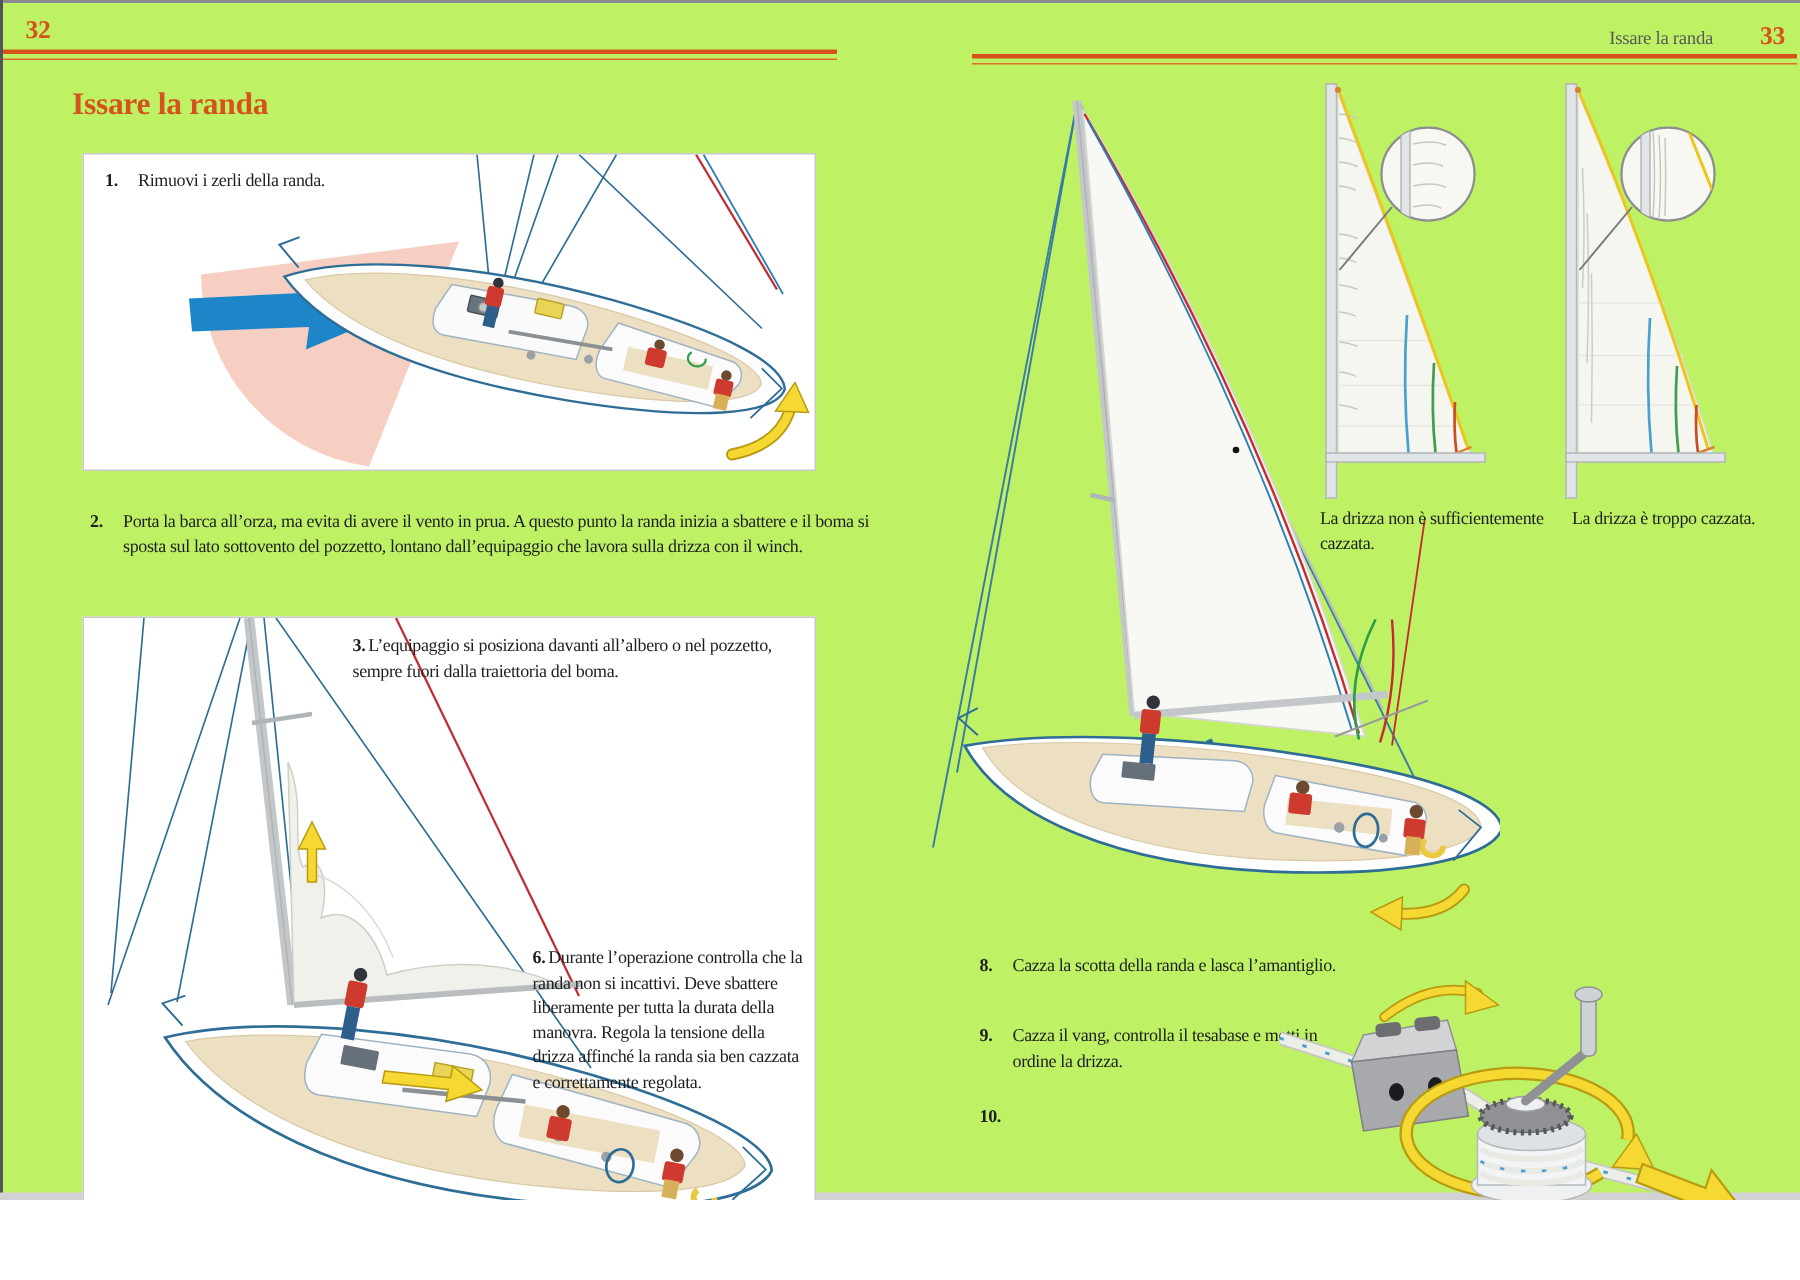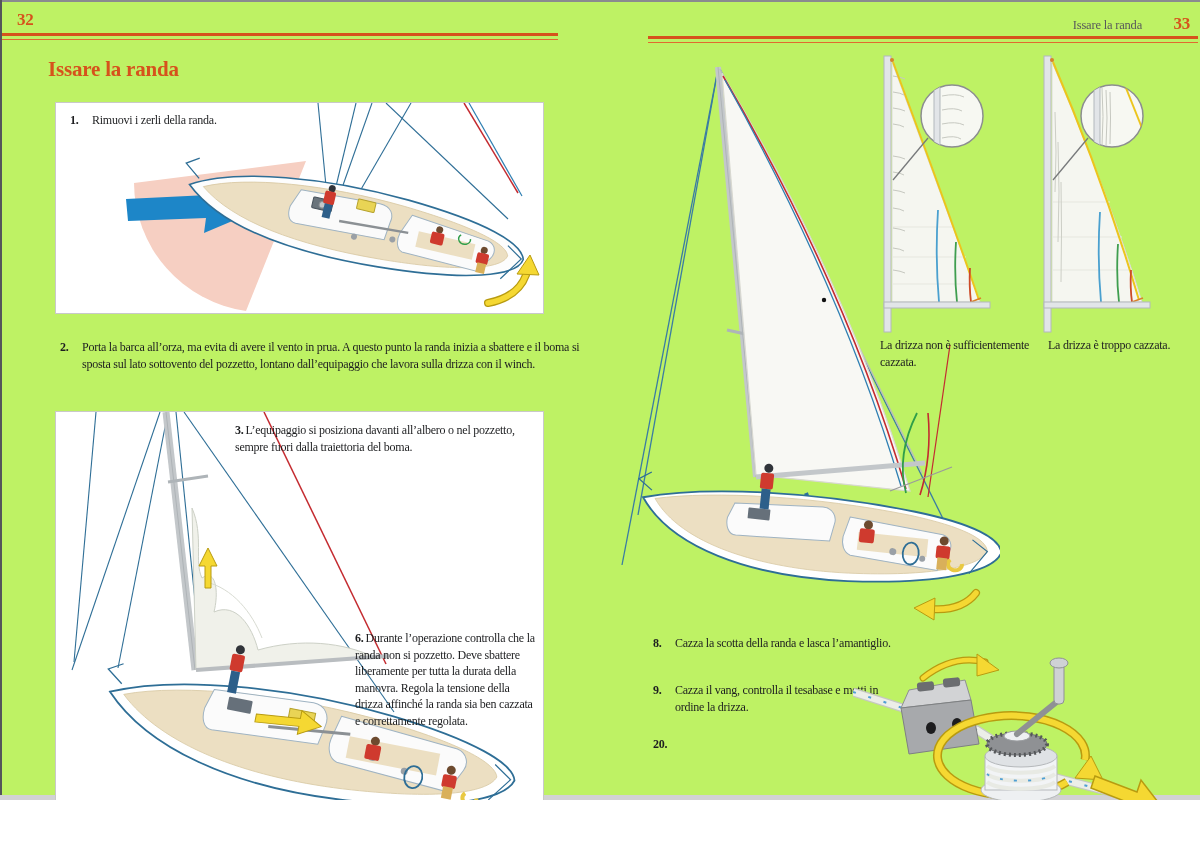--- a/index.html
+++ b/index.html
@@ -160,21 +160,21 @@
             <circle cx="398" cy="330" r="4.5" fill="#6d4a2f"></circle>
             <rect x="391" y="335" width="14" height="13" rx="2" fill="#cf3a2e"></rect>
             <rect x="393" y="347" width="10" height="12" fill="#d9b05a"></rect>
           </g>
         </g>
       </svg>
       <div class="abs step center" style="right:6px;top:10px;width:302px;">
         <span class="num">3.</span><span>L’equipaggio si posiziona davanti all’albero o nel pozzetto, sempre fuori dalla traiettoria del boma.</span>
       </div>
       <div class="abs step center" style="right:6px;top:218px;width:182px;">
-        <span class="num">6.</span><span>Durante l’operazione controlla che la randa non si pozzetto. Deve sbattere liberamente per tutta la durata della manovra. Regola la tensione della drizza affinché la randa sia ben cazzata e correttamente regolata.</span>
+        <span class="num">6.</span><span>Durante l’operazione controlla che la randa non si incattivi. Deve sbattere liberamente per tutta la durata della manovra. Regola la tensione della drizza affinché la randa sia ben cazzata e correttamente regolata.</span>
       </div>
     </div>
   </div>
 
   <div class="abs" style="left:600px;top:0;width:600px;height:853px;">
 
     <div class="abs runhead" style="right:58px;top:18px;">Issare la randa</div>
     <div class="abs pagenum" style="right:10px;top:14px;">33</div>
     <div class="abs rule-thick" style="left:48px;top:36px;width:550px;"></div>
     <div class="abs rule-thin" style="left:48px;top:41.5px;width:550px;"></div>
@@ -332,21 +332,21 @@
 
     <div class="abs step hang" style="left:53px;top:635px;width:240px;">
       <span class="num">8.</span>
       <span class="txt">Cazza la scotta della randa e lasca l’amantiglio.</span>
     </div>
     <div class="abs step hang" style="left:53px;top:682px;width:250px;">
       <span class="num">9.</span>
       <span class="txt">Cazza il vang, controlla il tesabase e metti in ordine la drizza.</span>
     </div>
     <div class="abs step hang hang10" style="left:53px;top:736px;width:250px;">
-      <span class="num">20.</span>
+      <span class="num">10.</span>
     </div>
 
     <svg class="abs" style="left:253px;top:648px;" width="312" height="178" viewBox="0 0 312 178">
 
       <path d="M0,44 L56,62 L124,82 L152,100" fill="none" stroke="#c6c8c0" stroke-width="9"></path>
       <path d="M0,44 L56,62 L124,82 L152,100" fill="none" stroke="#eceee8" stroke-width="6.5"></path>
       <path d="M185,125 L310,158" fill="none" stroke="#c6c8c0" stroke-width="9"></path>
       <path d="M185,125 L310,158" fill="none" stroke="#eceee8" stroke-width="6.5"></path>
       <path d="M0,44 L56,62 L124,82" fill="none" stroke="#4f9fd4" stroke-width="2" stroke-dasharray="3 13"></path>
       <path d="M185,125 L310,158" fill="none" stroke="#4f9fd4" stroke-width="2" stroke-dasharray="3 13"></path>

